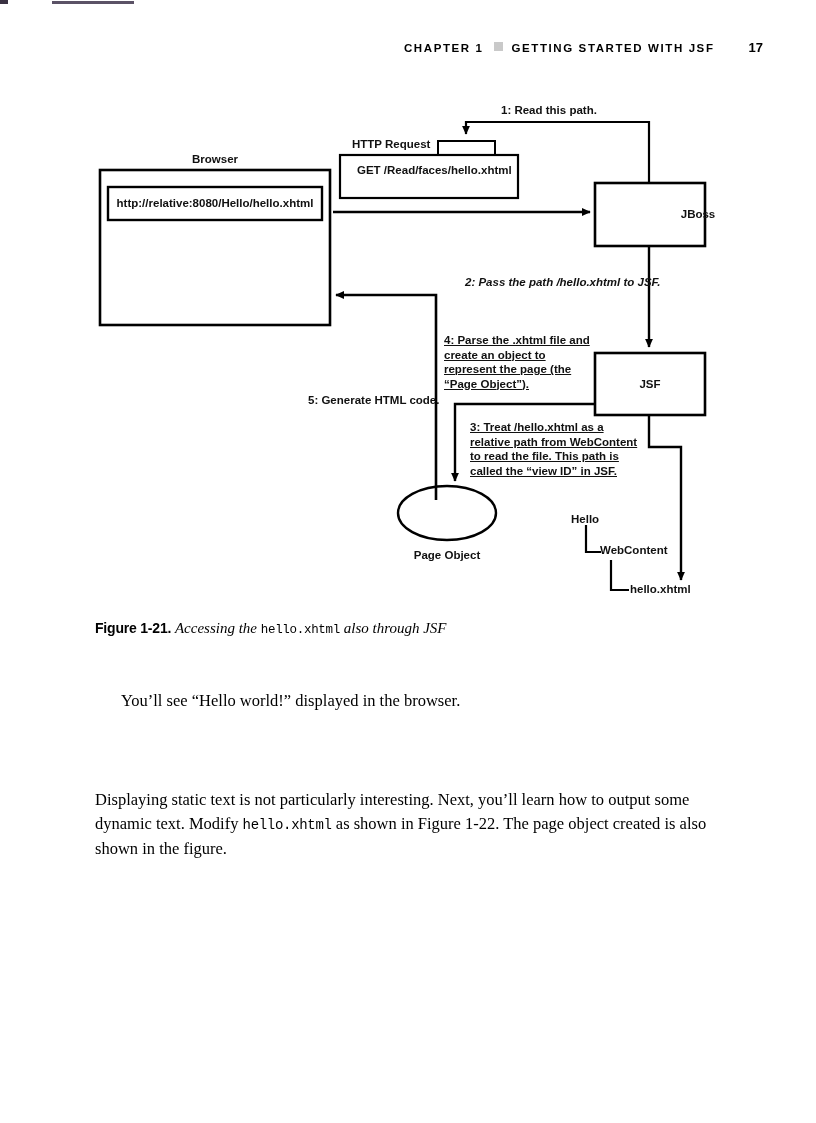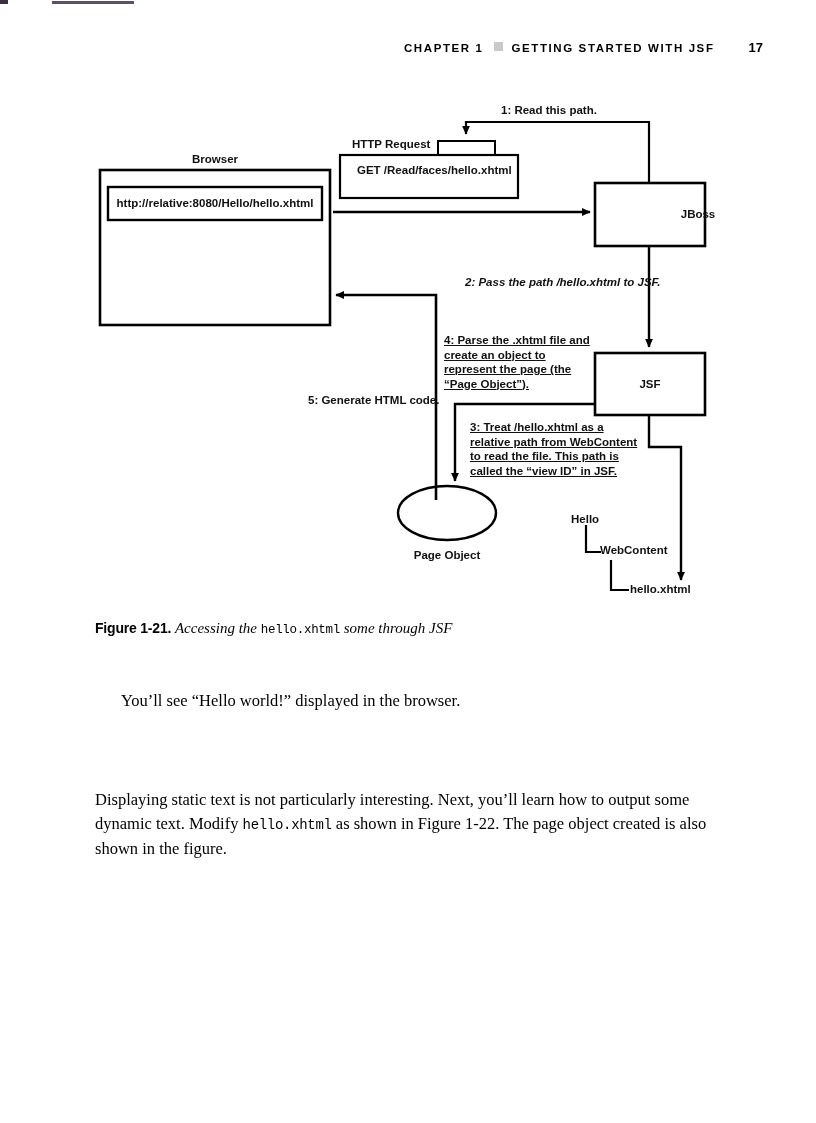--- a/index.html
+++ b/index.html
@@ -144,21 +144,21 @@
 
     <div class="fig-label" style="left:571px;top:512px;">Hello</div>
 
     <div class="fig-label" style="left:600px;top:543px;">WebContent</div>
 
     <div class="fig-label" style="left:630px;top:582px;">hello.xhtml</div>
   </div>
 
   <div class="caption">
     <b>Figure 1-21.</b>
-    <i>Accessing the </i><code>hello.xhtml</code><i> some through JSF</i>
+    <i>Accessing the </i><code>hello.xhtml</code><i> also through JSF</i>
   </div>
 
   <p class="para p-hello">You’ll see “Hello world!” displayed in the browser.</p>
 
 
   <p class="para p-body"><span>Displaying static text is not particularly interesting. Next, you’ll learn how to output some dynamic text. Modify </span><code>hello.xhtml</code><span> as shown in Figure 1-22. The page object created is also shown in the figure.</span></p>
 
 </div>
 
 </body></html>

